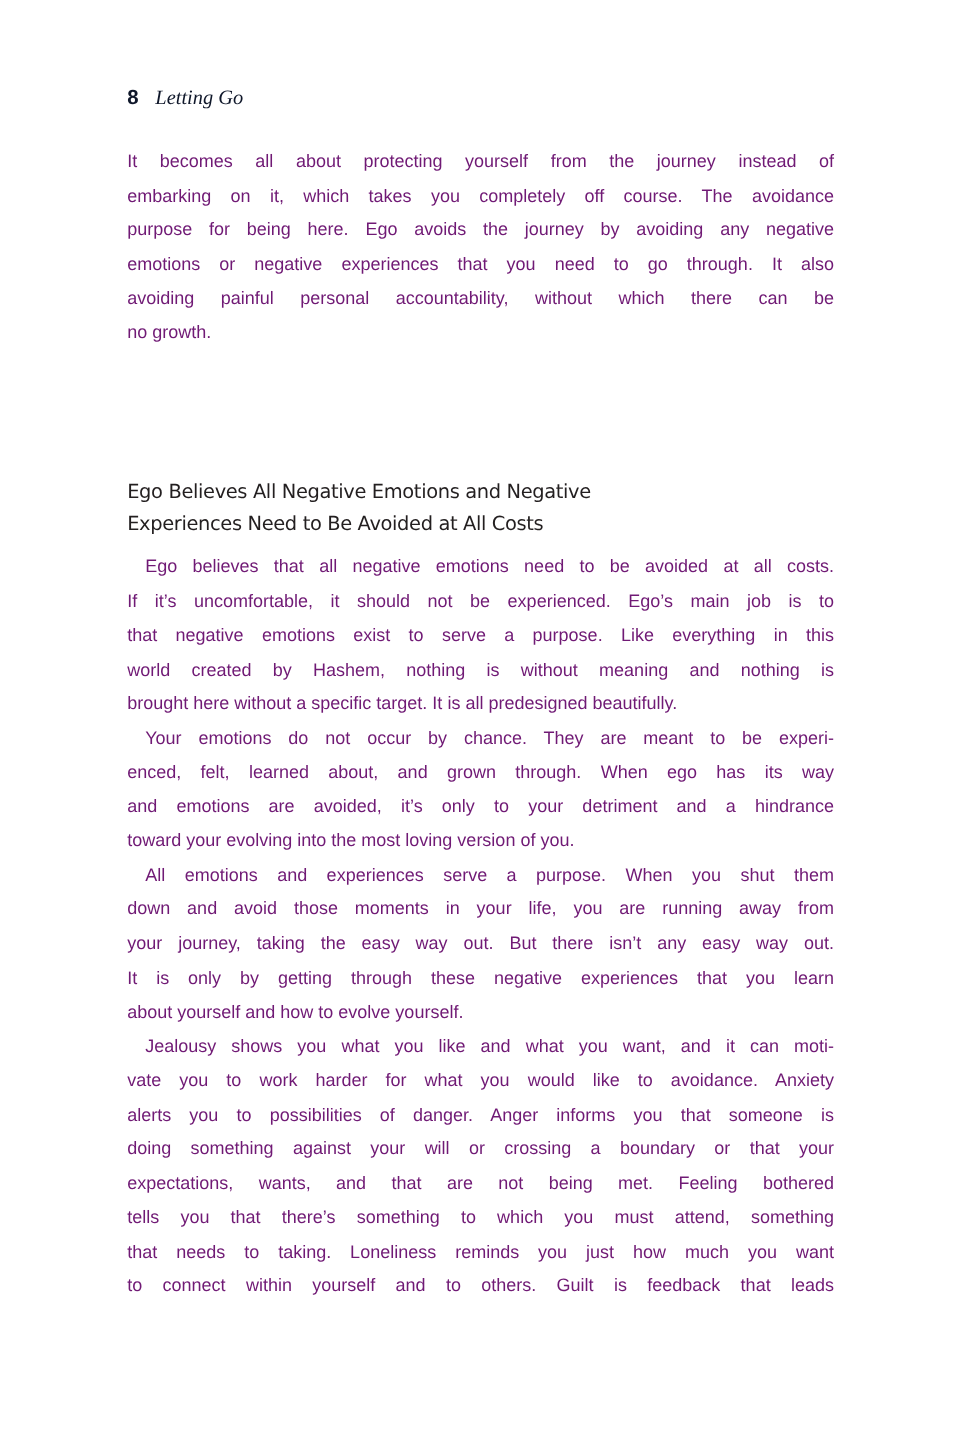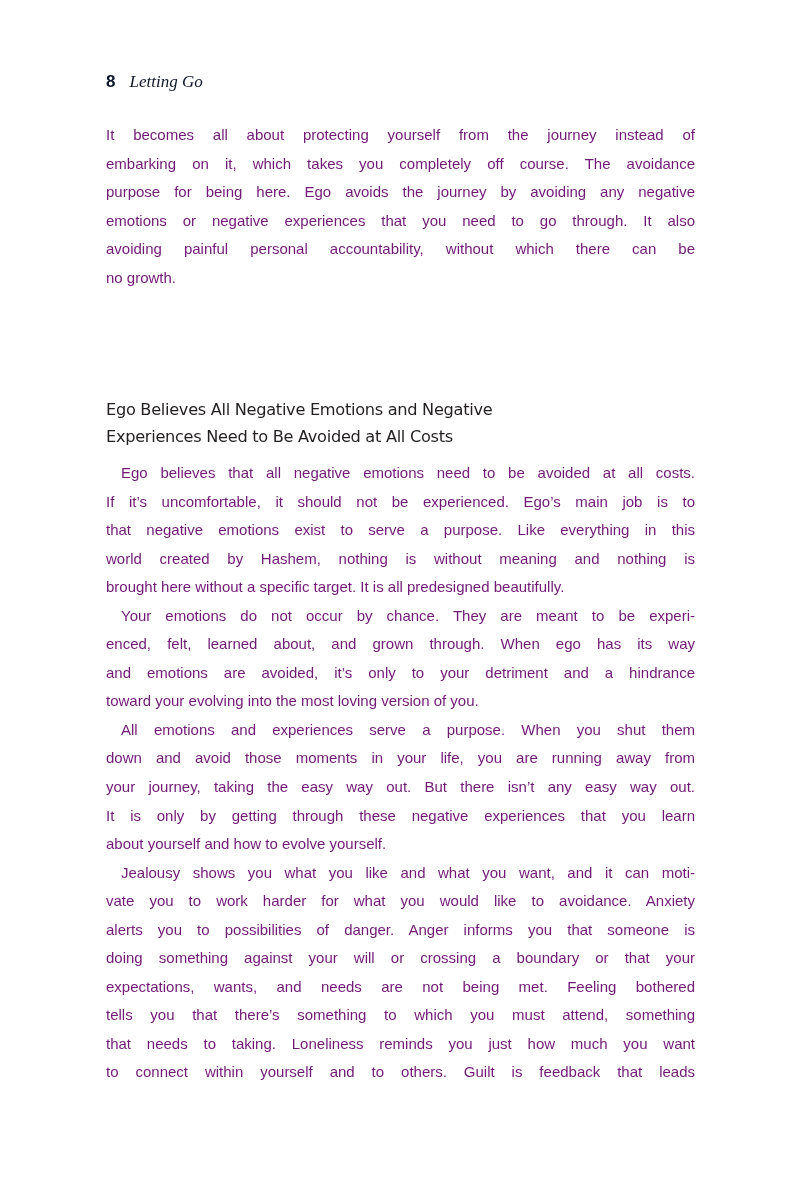--- a/index.html
+++ b/index.html
@@ -57,18 +57,18 @@
     <span class="line" style="text-indent:0">down and avoid those moments in your life, you are running away from</span>
     <span class="line" style="text-indent:0">your journey, taking the easy way out. But there isn’t any easy way out.</span>
     <span class="line" style="text-indent:0">It is only by getting through these negative experiences that you learn</span>
     <span class="line last" style="text-indent:0">about yourself and how to evolve yourself.</span>
   </p>
   <p class="para indent">
     <span class="line">Jealousy shows you what you like and what you want, and it can moti-</span>
     <span class="line" style="text-indent:0">vate you to work harder for what you would like to avoidance. Anxiety</span>
     <span class="line" style="text-indent:0">alerts you to possibilities of danger. Anger informs you that someone is</span>
     <span class="line" style="text-indent:0">doing something against your will or crossing a boundary or that your</span>
-    <span class="line" style="text-indent:0">expectations, wants, and needs are not being met. Feeling bothered</span>
+    <span class="line" style="text-indent:0">expectations, wants, and that are not being met. Feeling bothered</span>
     <span class="line" style="text-indent:0">tells you that there’s something to which you must attend, something</span>
     <span class="line" style="text-indent:0">that needs to taking. Loneliness reminds you just how much you want</span>
     <span class="line" style="text-indent:0">to connect within yourself and to others. Guilt is feedback that leads</span>
   </p>
 </div>
 
 </body></html>

